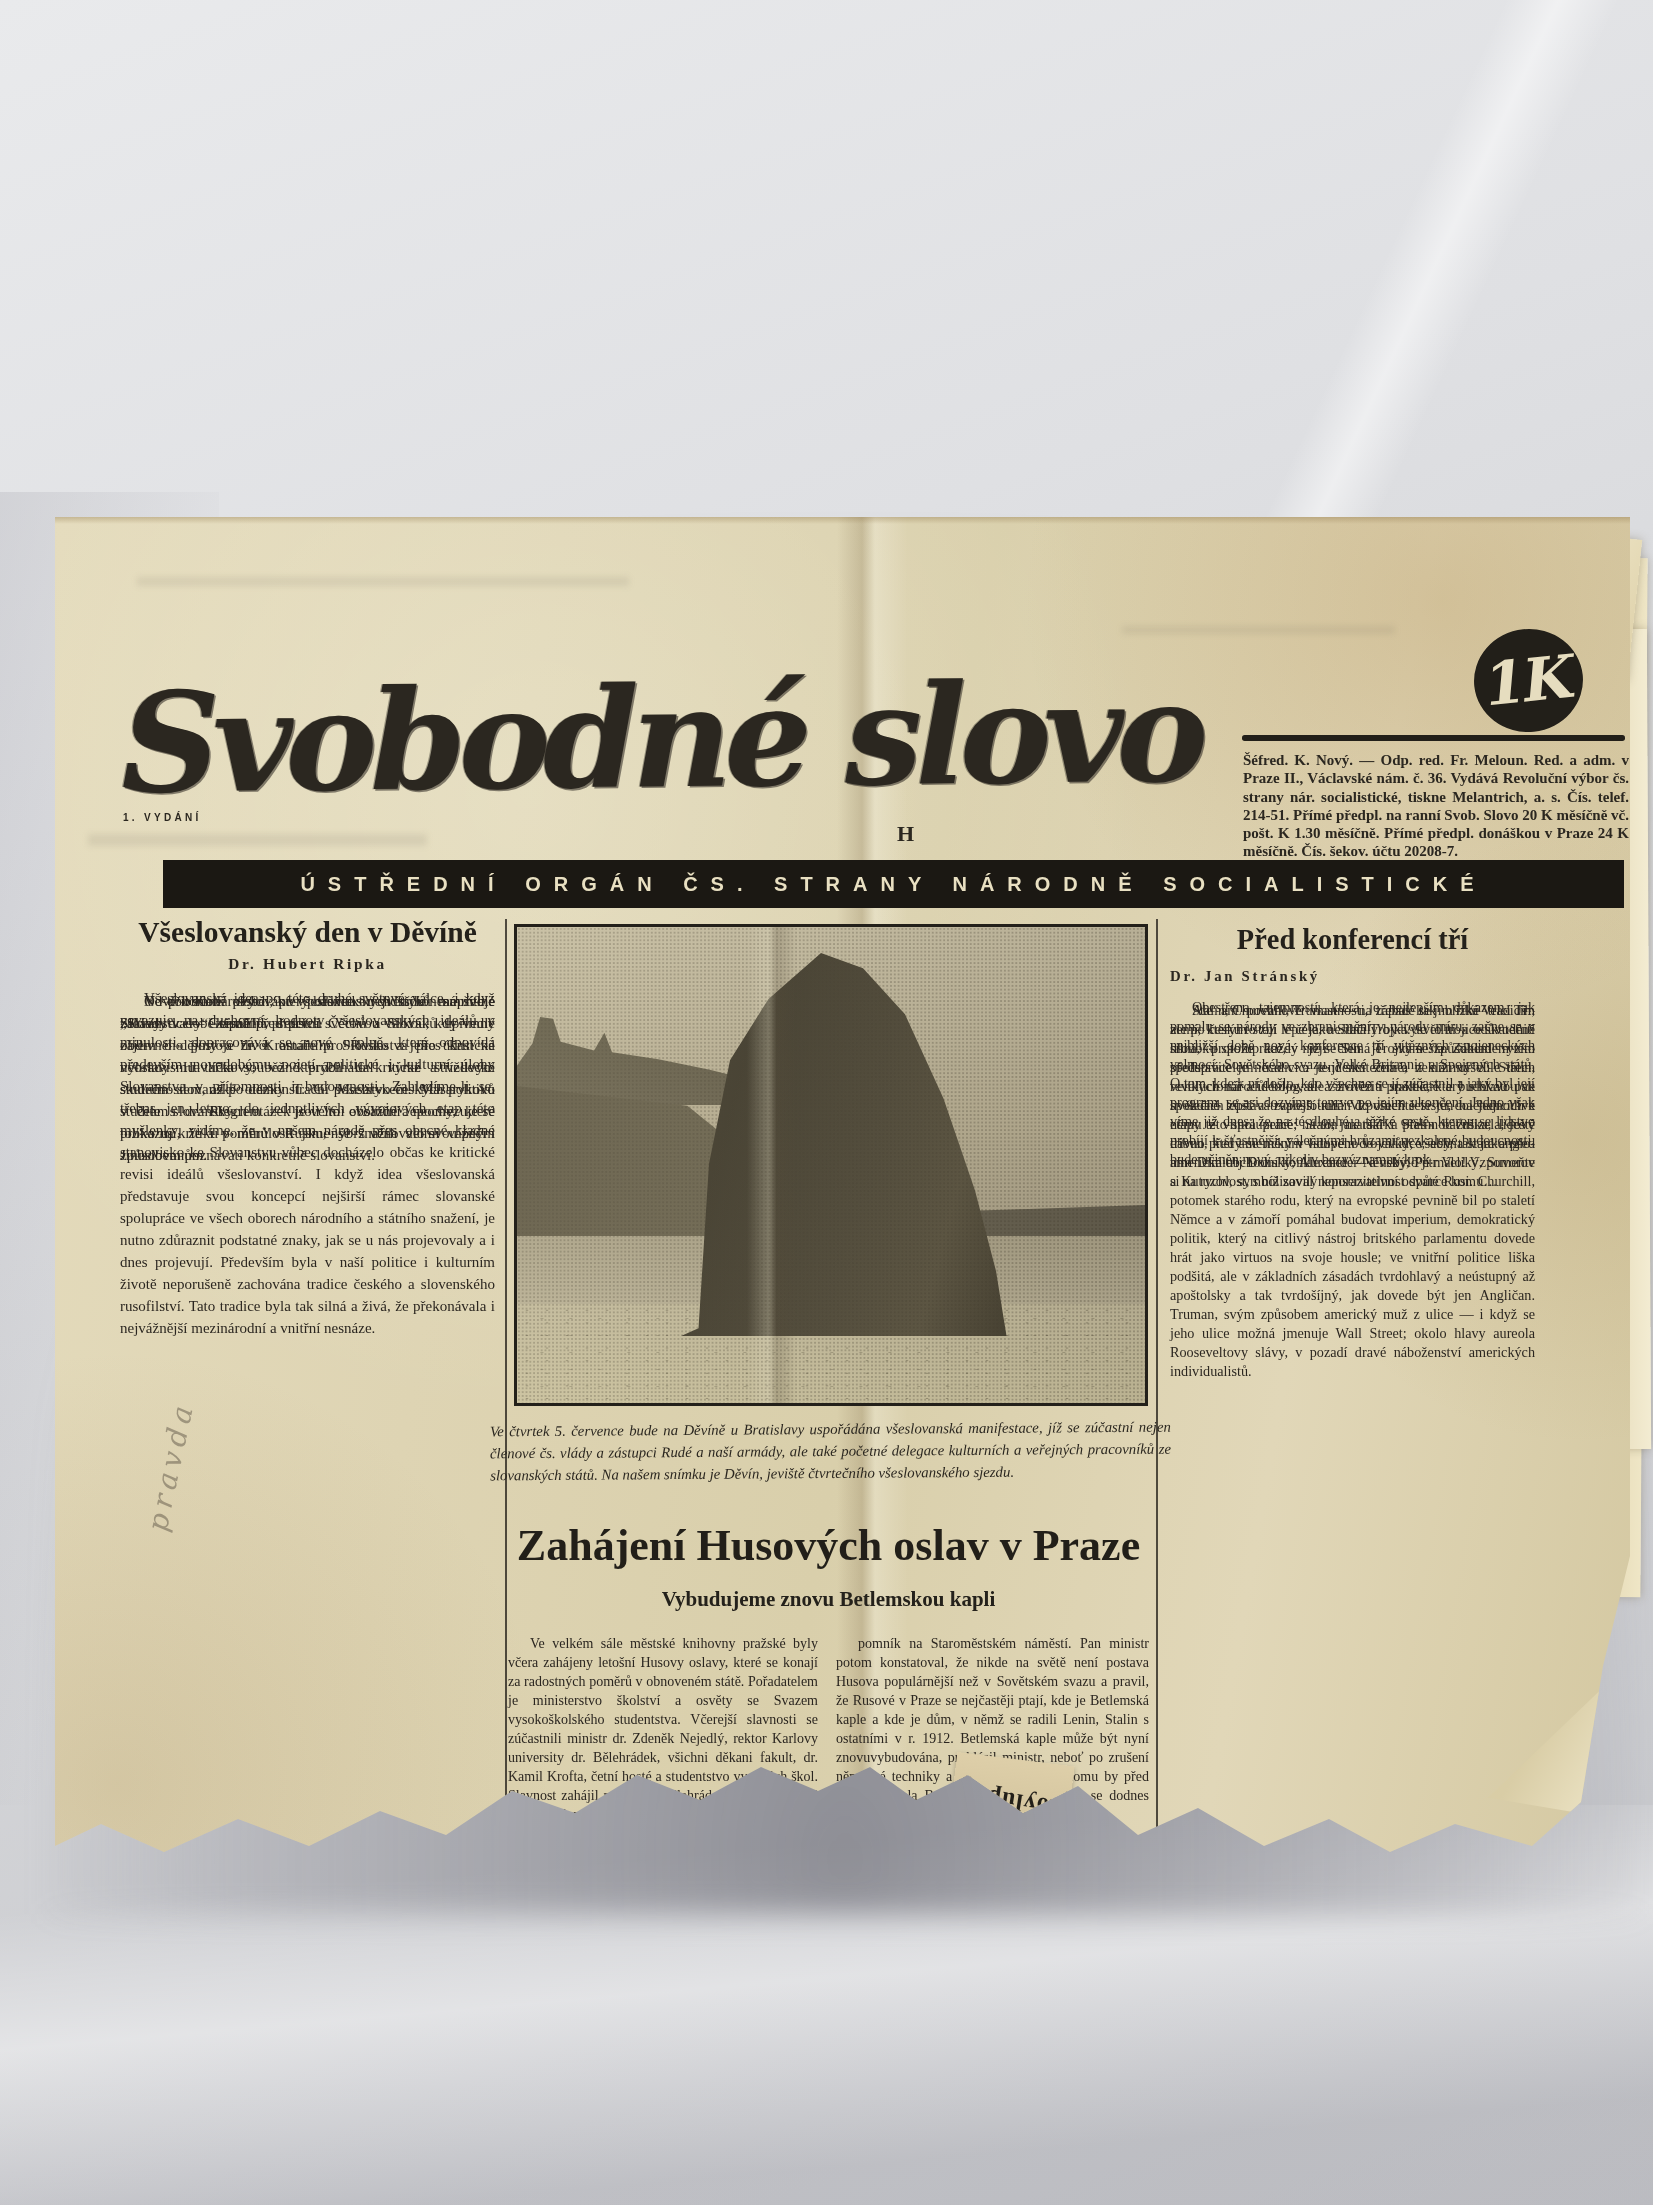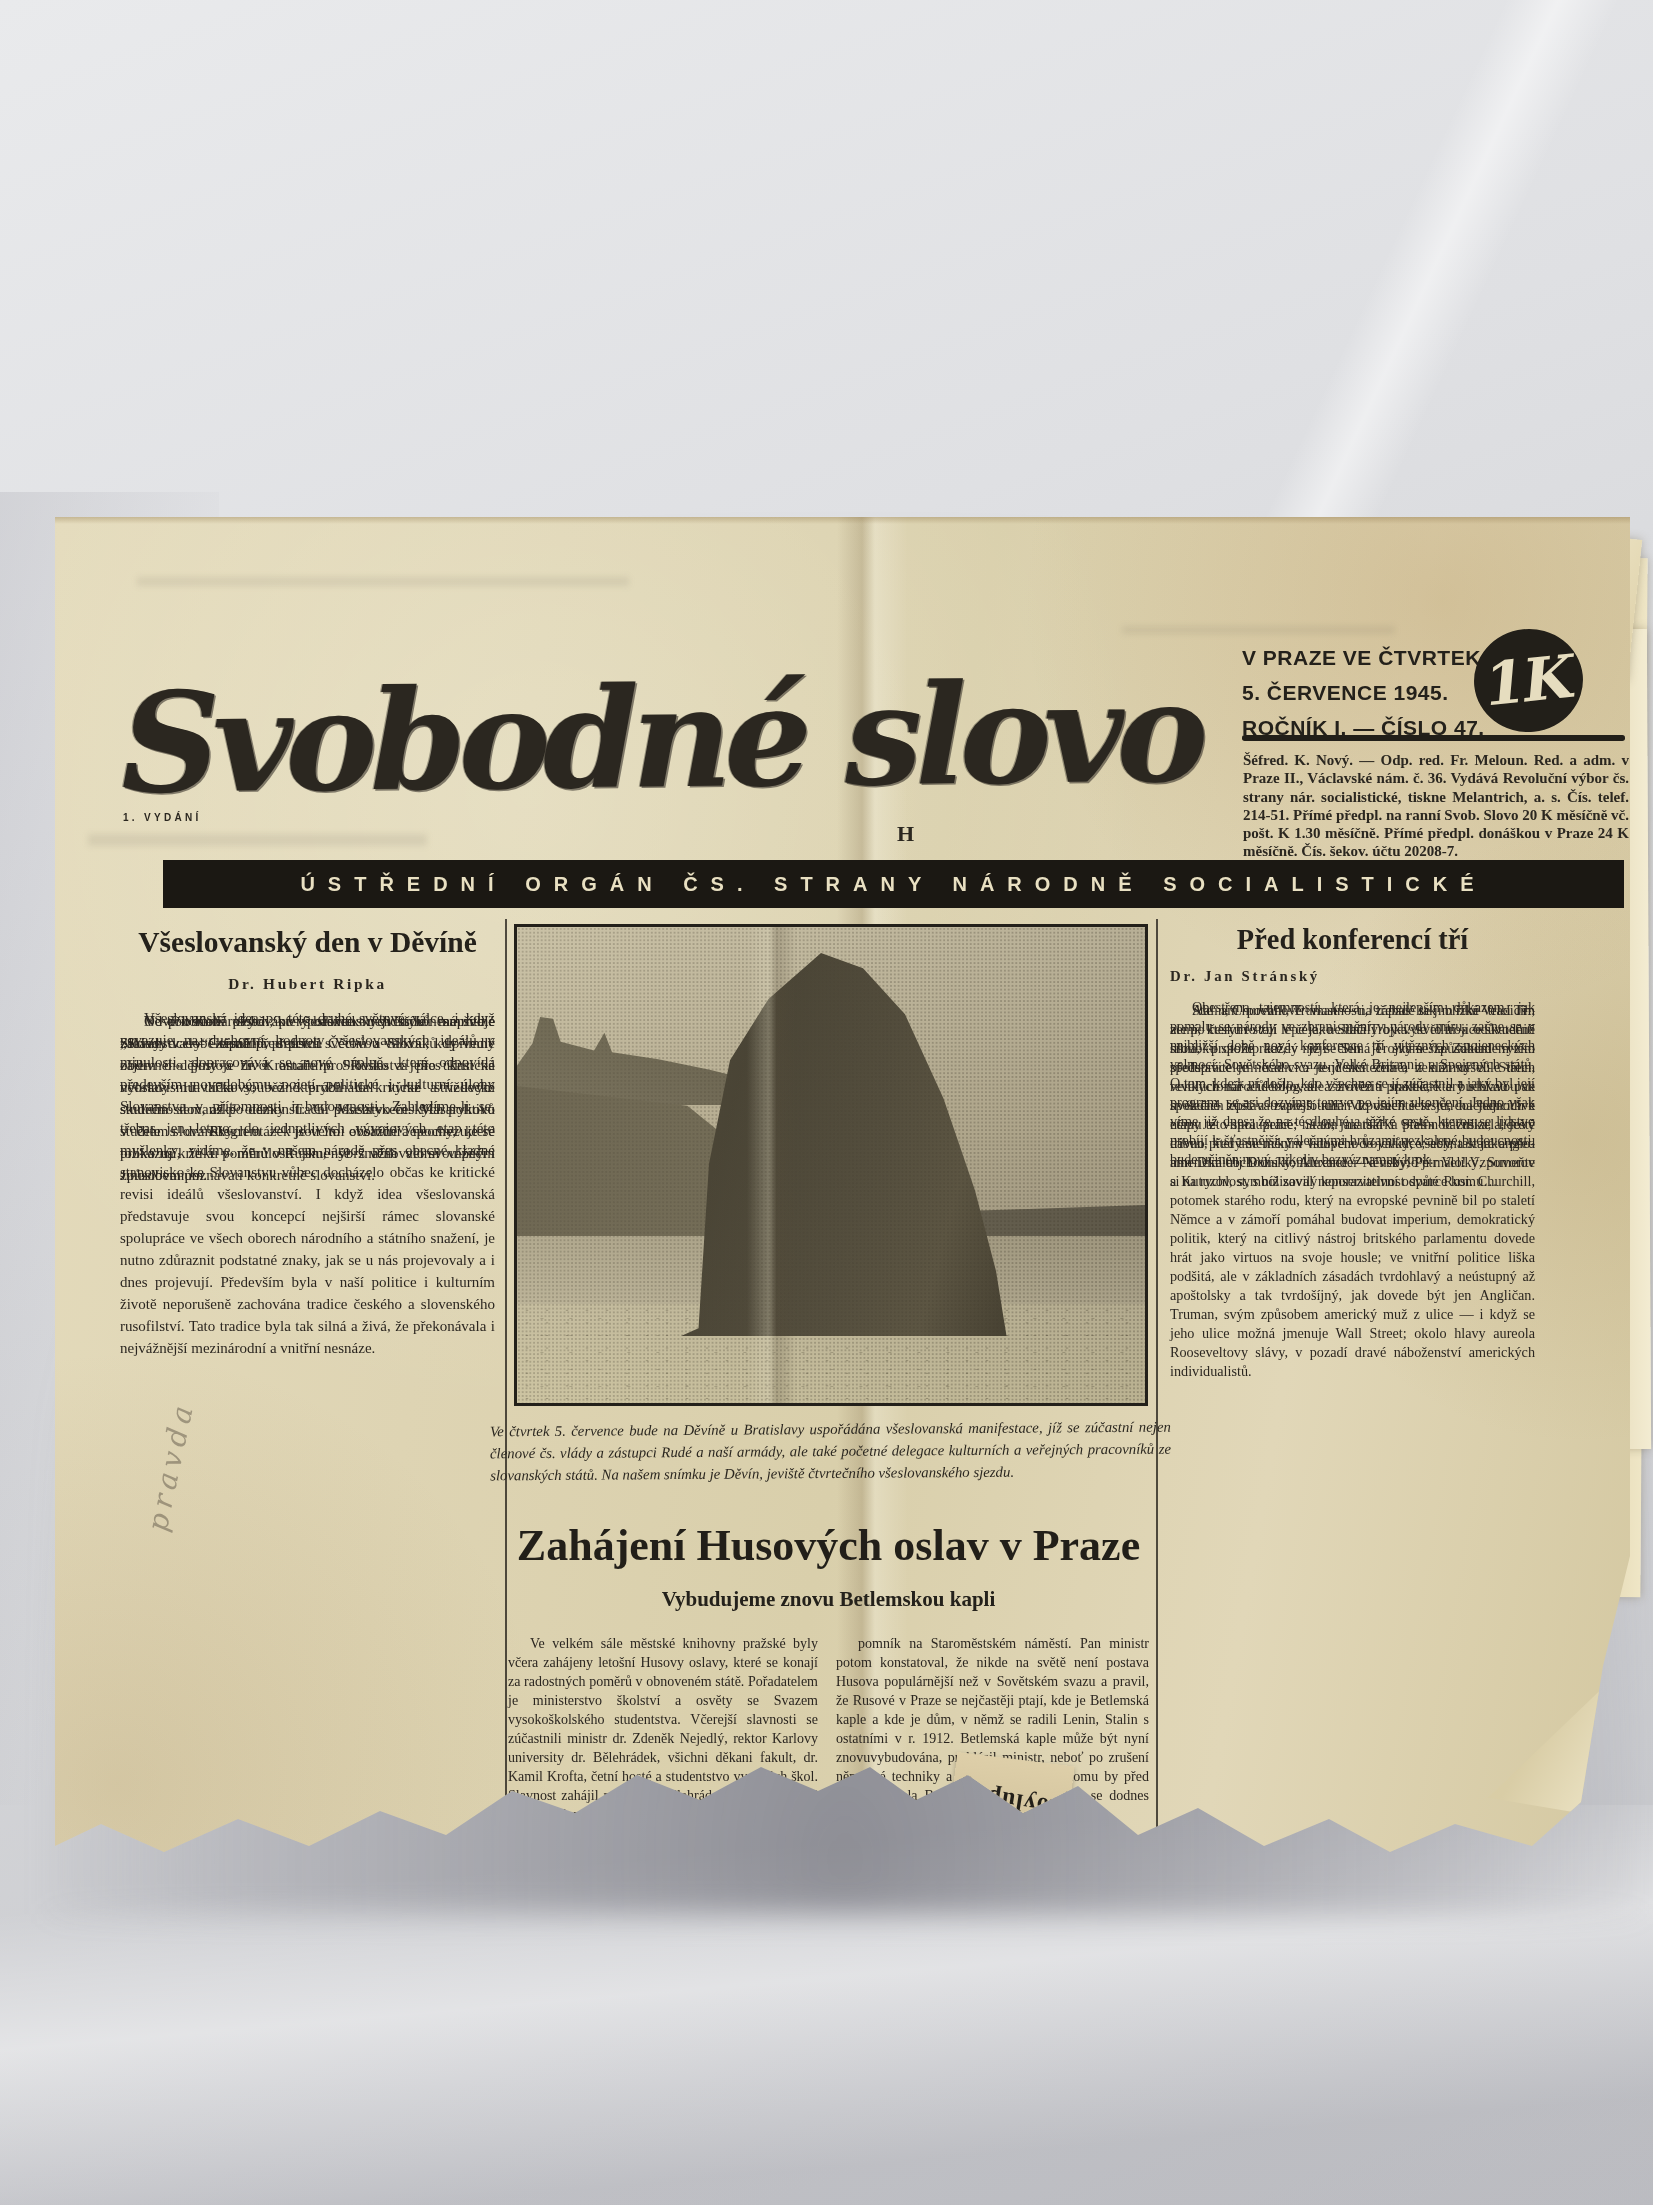--- a/index.html
+++ b/index.html
@@ -76,21 +76,21 @@
   #banner span{position:static;font-family:"Liberation Sans",sans-serif;font-weight:bold;
     font-size:20px;letter-spacing:13px;color:#e9e0c2;white-space:nowrap;}
 
   
   .vrule{width:1.6px;background:rgba(30,26,20,.75);}
   #rule-left{left:450px;top:402px;height:924px;}
   #rule-right{left:1101px;top:402px;height:946px;}
 
   
   #left-art{left:65px;top:393px;width:375px;}
-  #left-art h1{position:static;margin:16px;text-align:center;font-size:29.5px;line-height:33px;
+  #left-art h1{position:static;margin:6px;text-align:center;font-size:29.5px;line-height:33px;
     font-weight:bold;color:#24211b;}
   #left-art .author{position:static;text-align:center;font-weight:bold;font-size:15.3px;
     letter-spacing:2.7px;margin-top:0;color:#2b2720;}
   #left-art .body{position:static;margin-top:14.2px;}
   .col-text p{position:static;margin:0;text-align:justify;text-indent:24px;
     font-size:15px;line-height:22px;color:#2b2620;}
   .col-text p + p{margin-top:3.3px;}
 
   
   #photo{left:459px;top:407px;width:634px;height:482px;background:#b7ae96;
@@ -180,25 +180,20 @@
 <div id="paper">
   <div id="top-edge"></div>
   <div class="ghost" id="g1"></div>
   <div class="ghost" id="g2"></div>
   <div class="ghost" id="g3"></div>
 
   <div id="masthead">Svobodné slovo</div>
   <div id="edition">1. VYDÁNÍ</div>
   <div id="center-mark">H</div>
 
-  <div id="dateblock">
-    <div>V PRAZE VE ČTVRTEK</div>
-    <div>5. ČERVENCE 1945.</div>
-    <div>ROČNÍK I. — ČÍSLO 47.</div>
-  </div>
   <div id="price-oval">
     <span>1K</span>
   </div>
   <div id="date-rule"></div>
   <div id="imprint">Šéfred. K. Nový. — Odp. red. Fr. Meloun. Red. a adm. v Praze II., Václavské nám. č. 36. Vydává Revoluční výbor čs. strany nár. socialistické, tiskne Melantrich, a. s. Čís. telef. 214-51. Přímé předpl. na ranní Svob. Slovo 20 K měsíčně vč. pošt. K 1.30 měsíčně. Přímé předpl. donáškou v Praze 24 K měsíčně. Čís. šekov. účtu 20208-7.</div>
 
   <div id="banner">
     <span>ÚSTŘEDNÍ ORGÁN ČS. STRANY NÁRODNĚ SOCIALISTICKÉ</span>
   </div>
 

